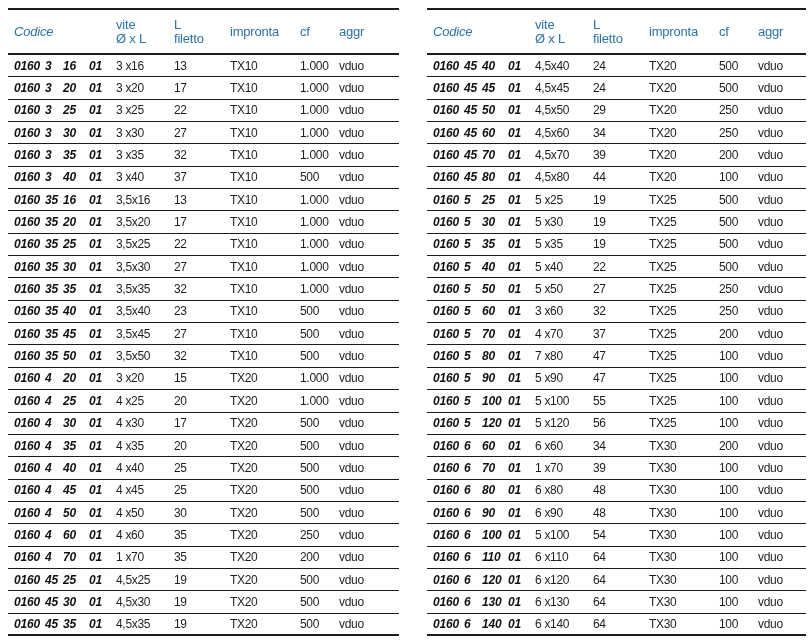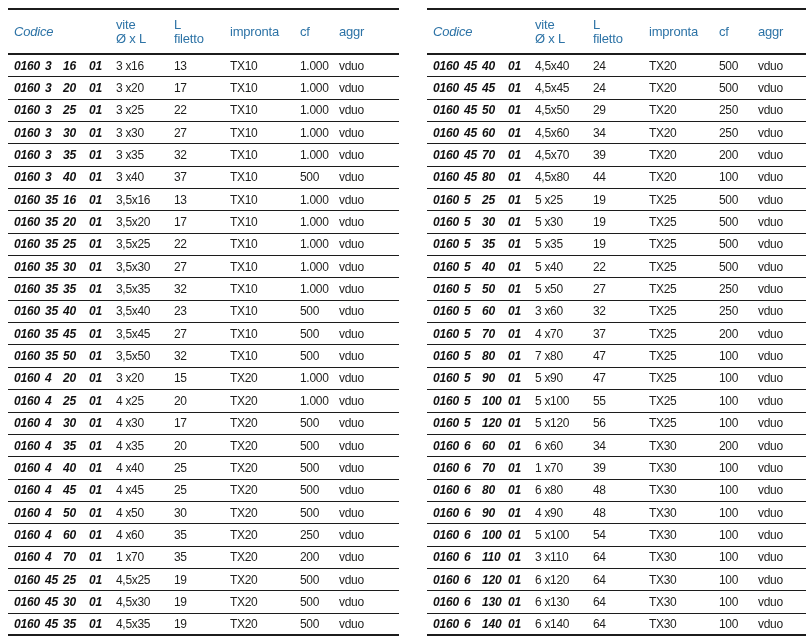--- a/index.html
+++ b/index.html
@@ -798,21 +798,21 @@
         </div>
         <div class="row">
           <div class="c0">
             <span class="code">
               <span class="s0">0160</span>
               <span class="s1">6</span>
               <span class="s2">90</span>
               <span class="s3">01</span>
             </span>
           </div>
-          <div class="c1">4 x90</div>
+          <div class="c1">6 x90</div>
           <div class="c2">48</div>
           <div class="c3">TX30</div>
           <div class="c4">100</div>
           <div class="c5">vduo</div>
         </div>
         <div class="row">
           <div class="c0">
             <span class="code">
               <span class="s0">0160</span>
               <span class="s1">6</span>
@@ -828,21 +828,21 @@
         </div>
         <div class="row">
           <div class="c0">
             <span class="code">
               <span class="s0">0160</span>
               <span class="s1">6</span>
               <span class="s2">110</span>
               <span class="s3">01</span>
             </span>
           </div>
-          <div class="c1">3 x110</div>
+          <div class="c1">6 x110</div>
           <div class="c2">64</div>
           <div class="c3">TX30</div>
           <div class="c4">100</div>
           <div class="c5">vduo</div>
         </div>
         <div class="row">
           <div class="c0">
             <span class="code">
               <span class="s0">0160</span>
               <span class="s1">6</span>

